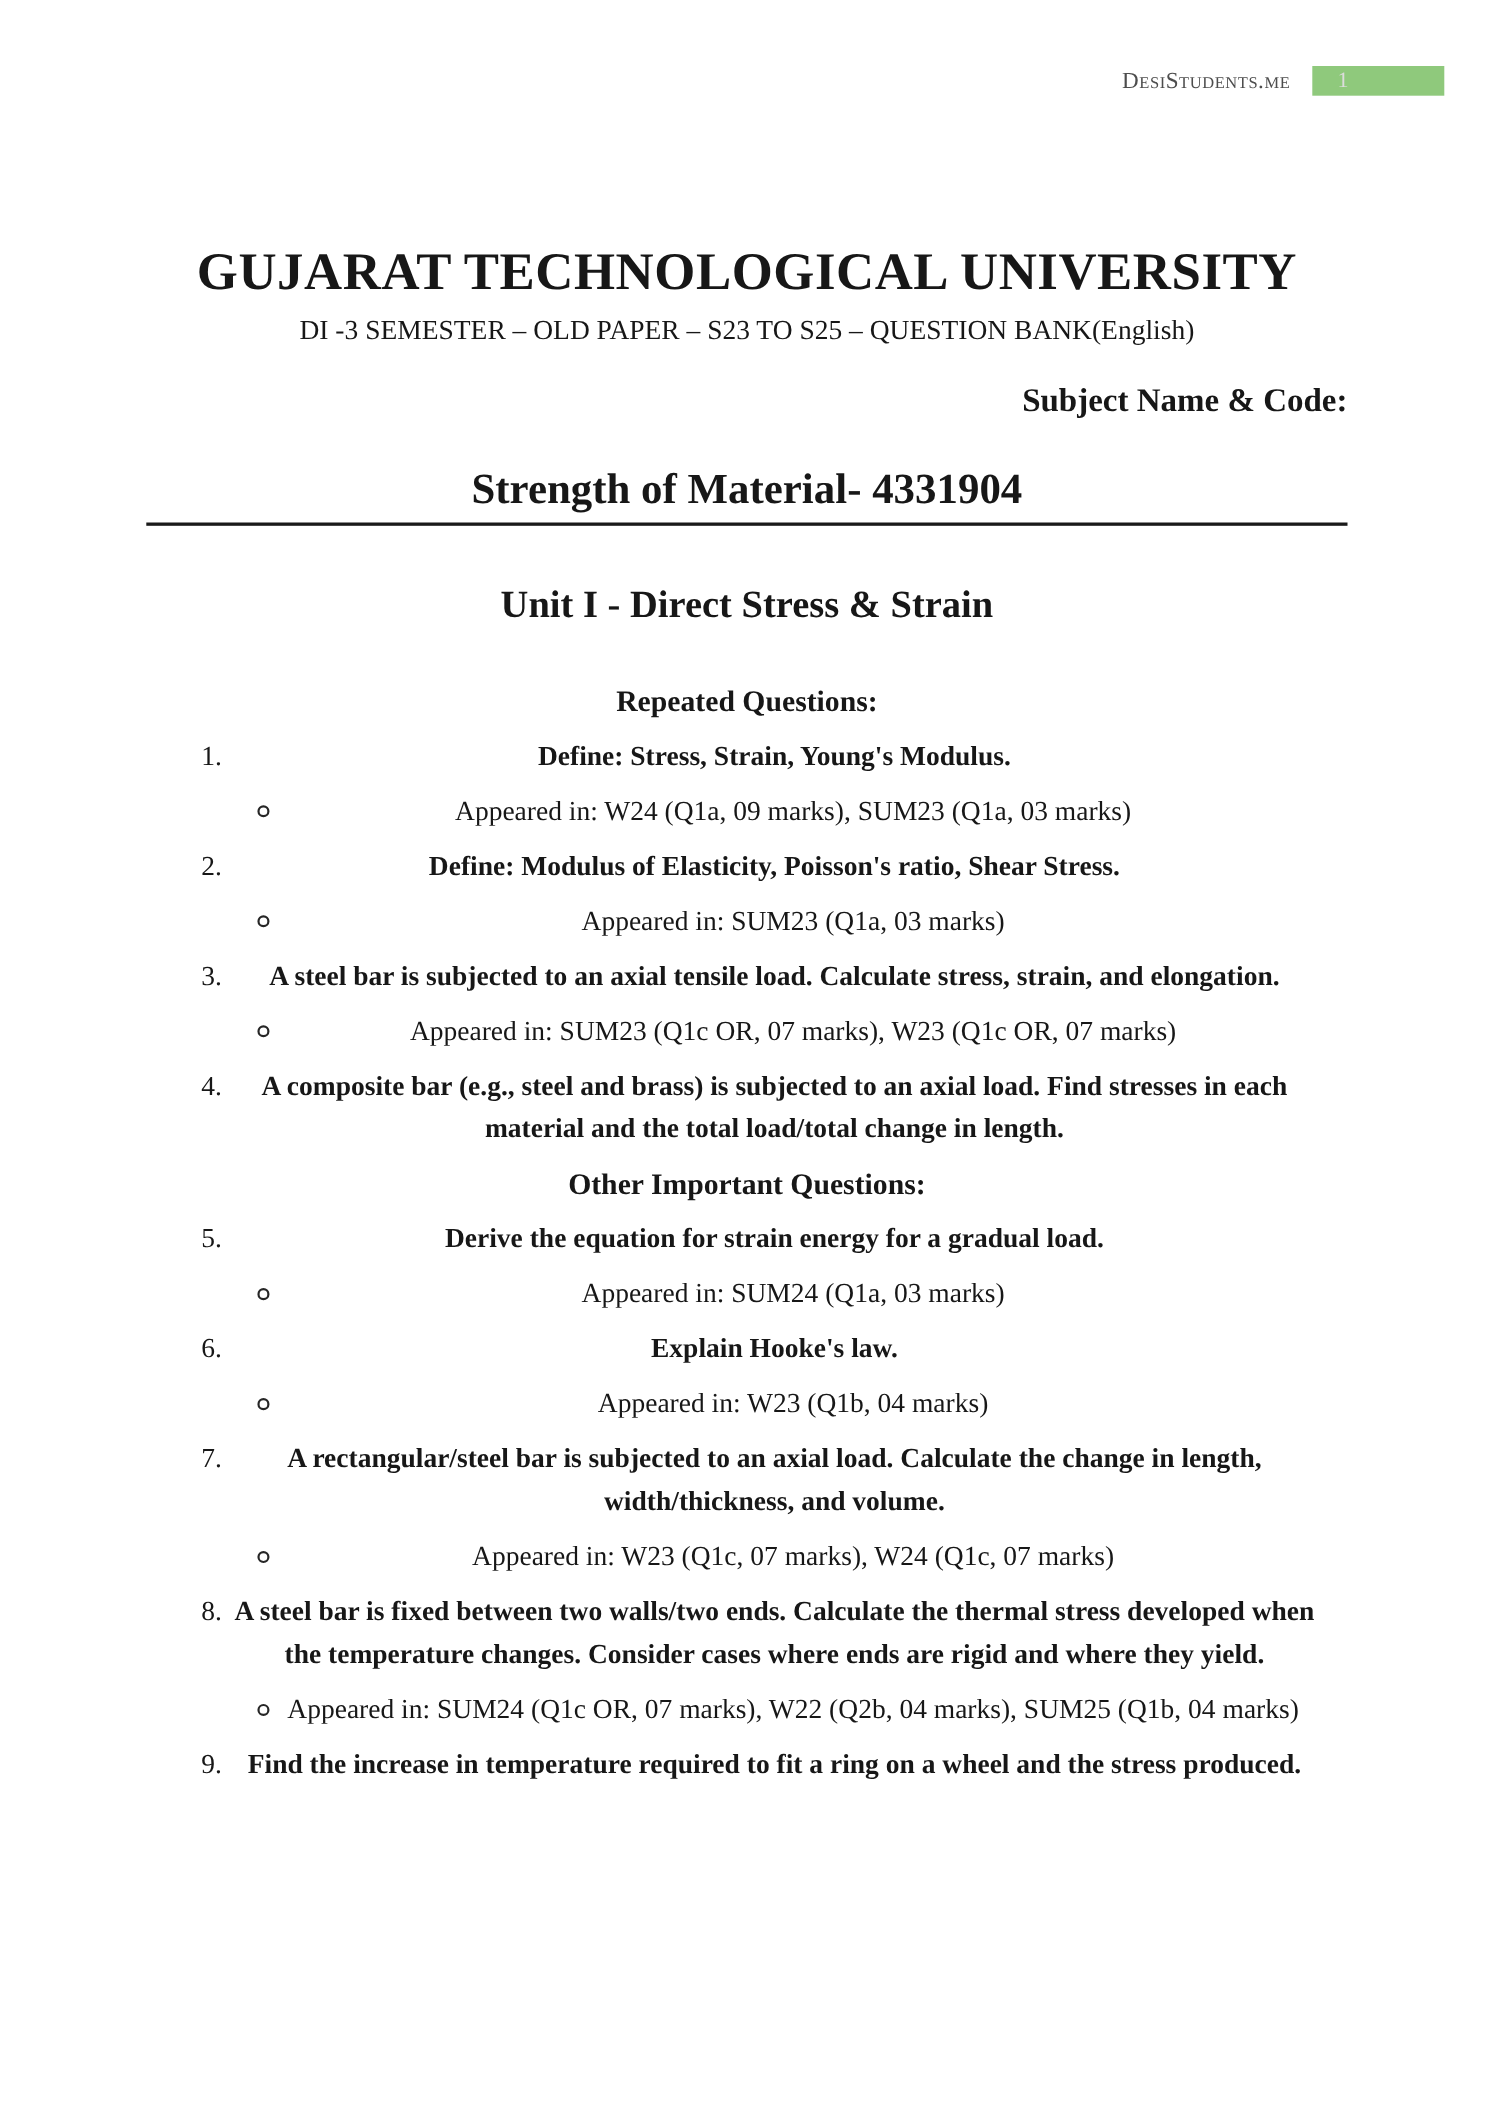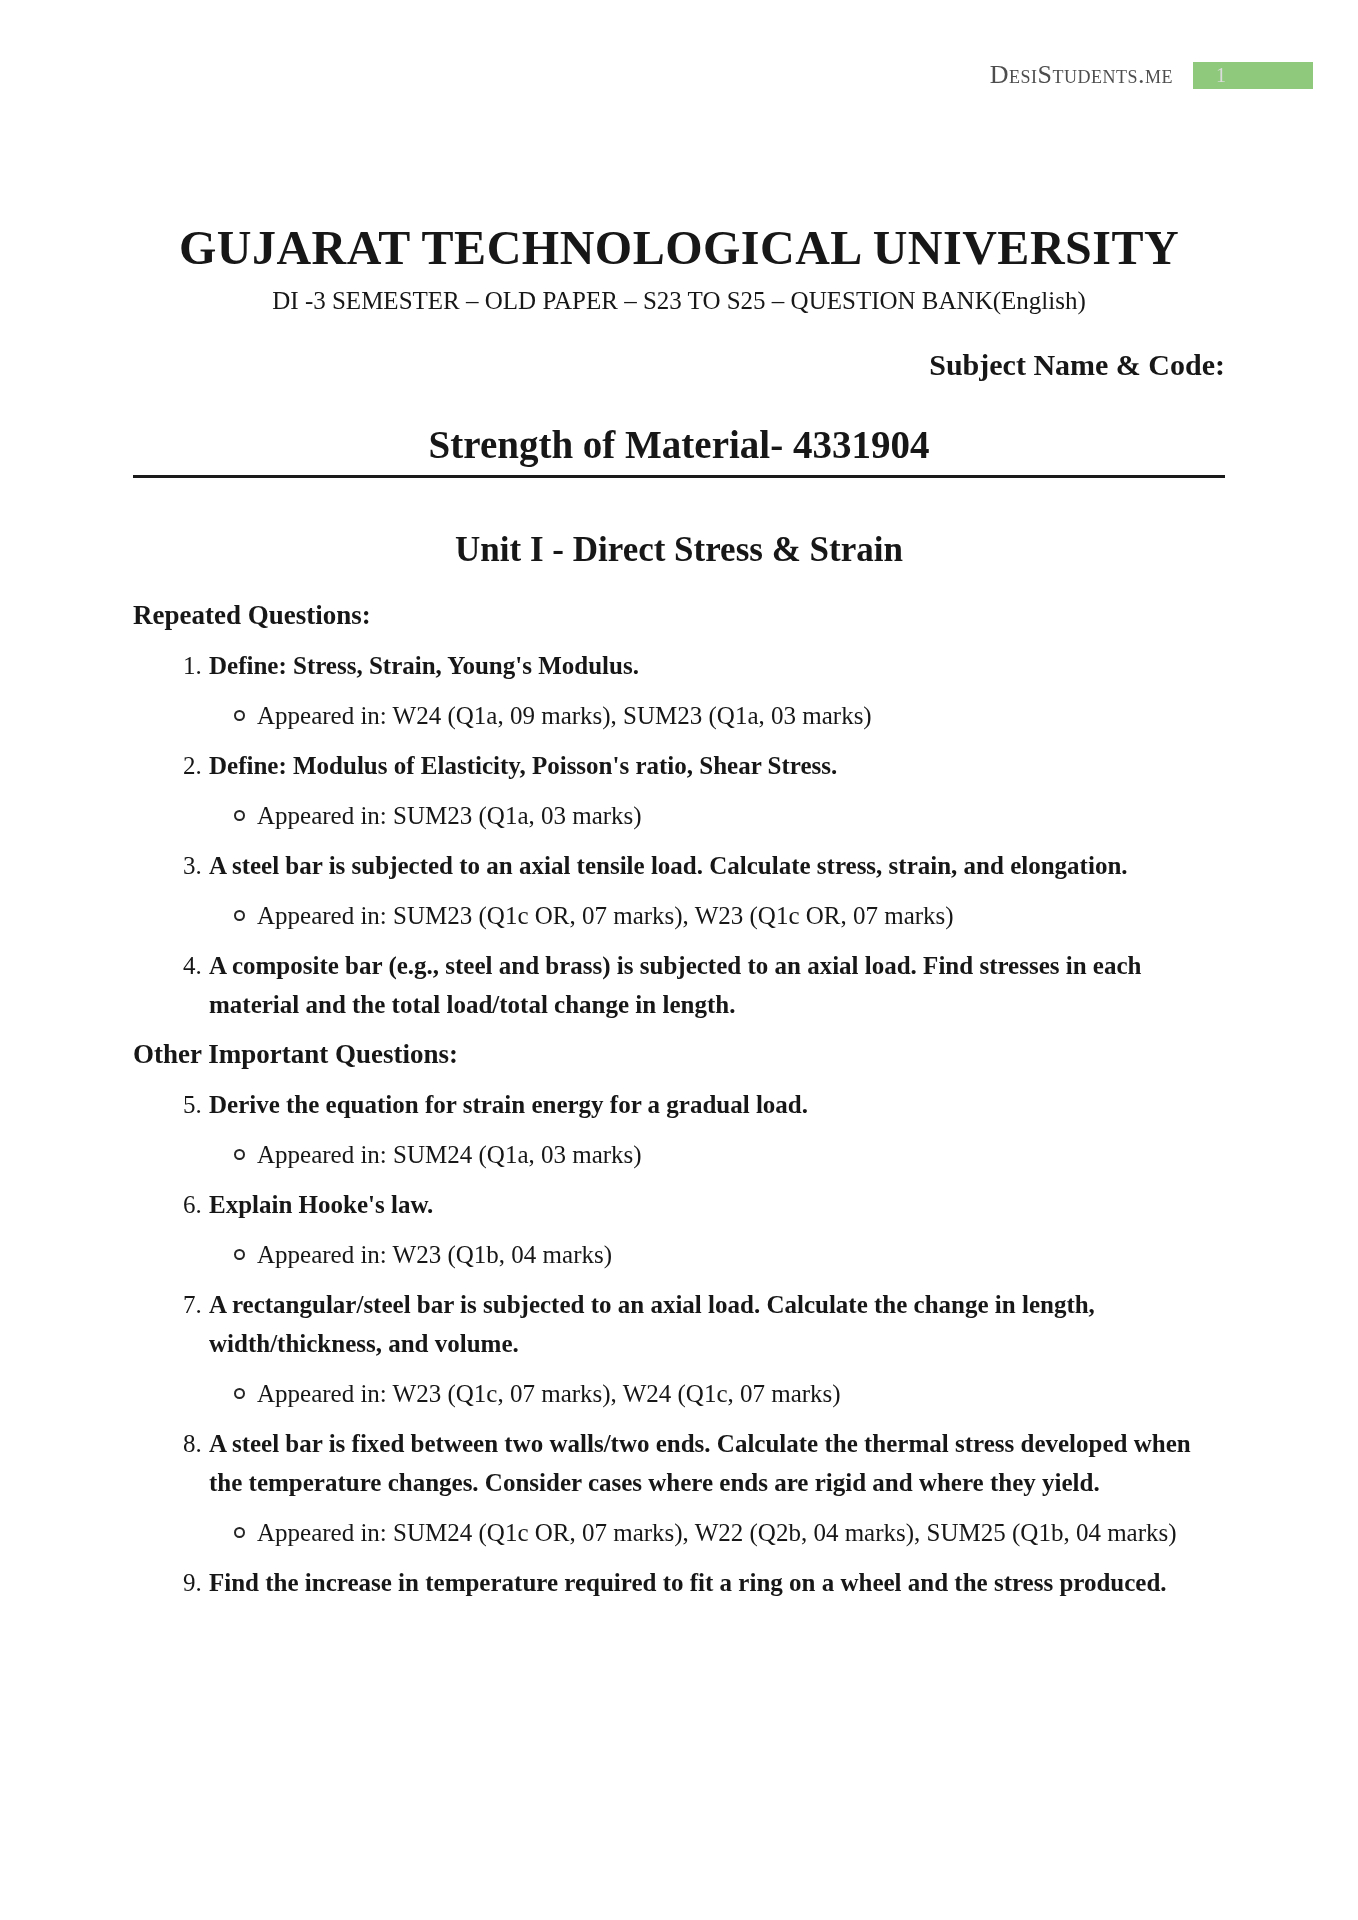--- a/index.html
+++ b/index.html
@@ -14,21 +14,21 @@
     font-family:"Liberation Serif", serif;
     color:#171717;
   }
   
   .doc-header {
     position:absolute; top:60px; right:45px;
     display:flex; align-items:center; gap:20px;
   }
   .site-name {
     font-variant:small-caps;
-    font-size:26px;
+    font-size:21px;
     letter-spacing:0.5px;
     color:#4d4d4d;
   }
   .page-badge {
     width:120px; height:27px;
     background:#8fc97c;
     color:#dcdcdc;
     font-size:20px; line-height:27px;
     padding-left:23px;
     box-sizing:border-box;
@@ -61,21 +61,21 @@
     border:none;
     border-top:3px solid #1a1a1a;
     margin:8px 0 0;
   }
   .unit-title {
     margin:52px 0 0;
     text-align:center;
     font-size:35px; font-weight:bold;
   }
   
-  .sections { margin-top:26px; }
+  .sections { margin-top:48px;text-align:center; }
   .section-heading {
     font-size:27px; font-weight:bold;
     line-height:39px;
     margin:0 0 11px 0;
   }
   .q-item {
     position:relative;
     padding-left:76px;
     margin:0 26px 11px 0;
     font-size:25px; font-weight:bold;

